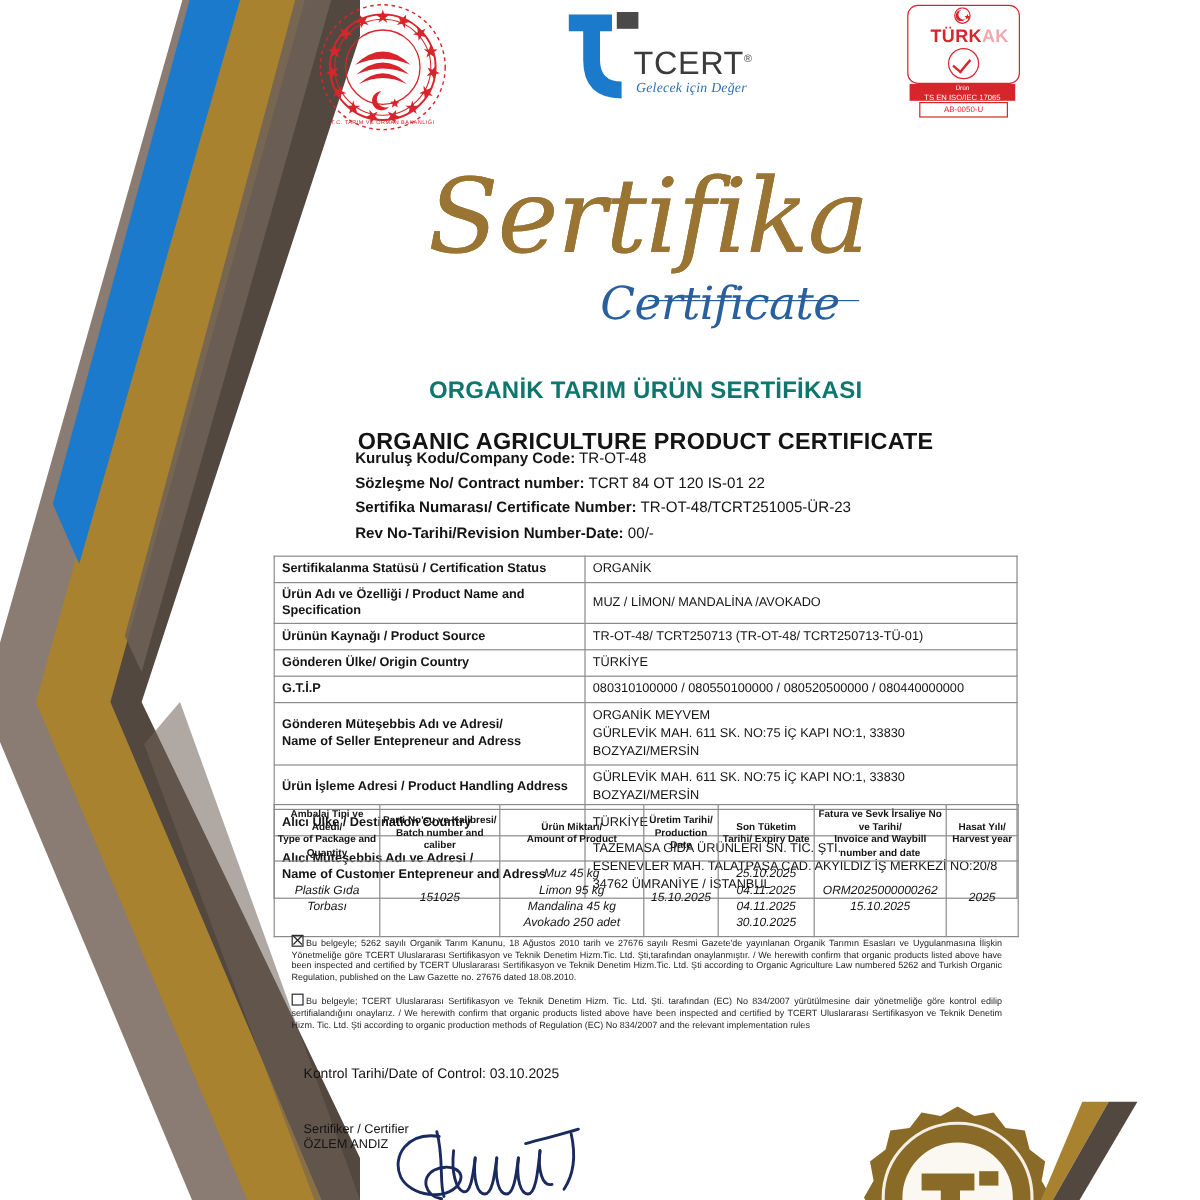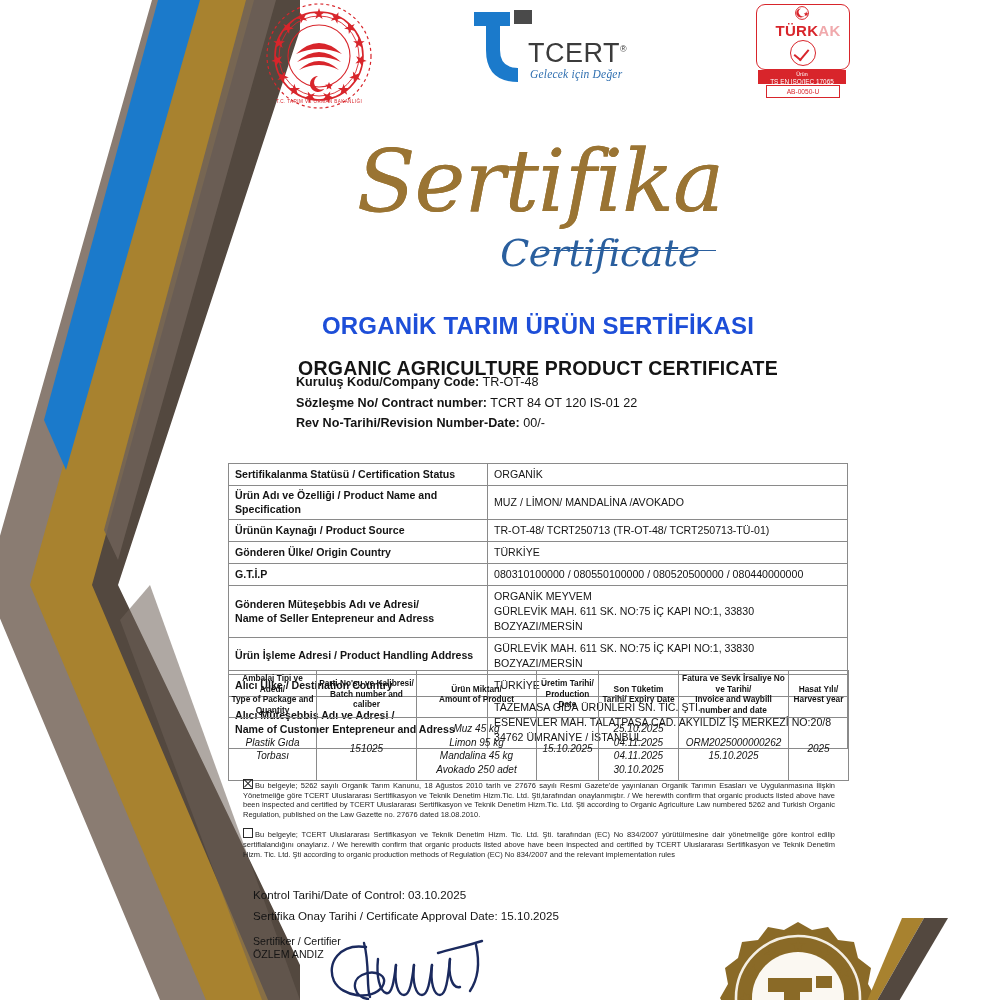--- a/index.html
+++ b/index.html
@@ -70,21 +70,21 @@
   }
   .script-certificate{
     position:absolute;left:120px;top:96px;width:300px;text-align:center;
     font-family:"DejaVu Serif", serif;
     font-style:italic;font-size:38px;color:#2a5f9e;line-height:1;letter-spacing:-.5px;
   }
   .script-underline{position:absolute;left:210px;top:112px;width:176px;height:1.4px;background:#2a5f9e;}
 
   
   .title-block{position:absolute;left:228px;top:313px;width:620px;text-align:center;}
-  .title-tr{font-size:24px;font-weight:700;letter-spacing:.2px;line-height:26px;color:#1d4ed8;}
+  .title-tr{font-size:20px;font-weight:700;letter-spacing:.2px;line-height:26px;color:#0f766e;}
   .title-en{font-size:19.5px;font-weight:700;letter-spacing:.2px;line-height:26px;color:#141414;margin-top:16px;}
 
   
   .idlines{position:absolute;left:296px;top:372px;width:560px;}
   .idline{font-size:12.6px;line-height:20.5px;color:#141414;}
   .idline b{font-weight:700;}
 
   
   table{border-collapse:collapse;}
   .info-table{position:absolute;left:228px;top:463px;width:620px;border:1px solid #7d7d7d;font-size:10.6px;}
@@ -230,20 +230,21 @@
   </div>
 
   <div class="title-block">
     <div class="title-tr">ORGANİK TARIM ÜRÜN SERTİFİKASI</div>
     <div class="title-en">ORGANIC AGRICULTURE PRODUCT CERTIFICATE</div>
   </div>
 
   <div class="idlines">
     <div class="idline"><b>Kuruluş Kodu/Company Code:</b> <span>TR-OT-48</span></div>
     <div class="idline"><b>Sözleşme No/ Contract number:</b> <span>TCRT 84 OT 120 IS-01 22</span></div>
+    <div class="idline"><b>Sertifika Numarası/ Certificate Number:</b> <span>TR-OT-48/TCRT251005-ÜR-23</span></div>
     <div class="idline"><b>Rev No-Tarihi/Revision Number-Date:</b> <span>00/-</span></div>
   </div>
 
   <table class="info-table">
     <tbody>
       <tr>
           <td class="k">Sertifikalanma Statüsü / Certification Status</td>
           <td class="v">ORGANİK</td>
         </tr>
       <tr>
@@ -319,21 +320,20 @@
     <div class="fp-block">
       <div class="fp-text"><span class="fp-box checked"></span><span>Bu belgeyle; 5262 sayılı Organik Tarım Kanunu, 18 Ağustos 2010 tarih ve 27676 sayılı Resmi Gazete'de yayınlanan Organik Tarımın Esasları ve Uygulanmasına İlişkin Yönetmeliğe göre TCERT Uluslararası Sertifikasyon ve Teknik Denetim Hizm.Tic. Ltd. Şti,tarafından onaylanmıştır. / We herewith confirm  that  organic products listed above have been inspected and certified by TCERT Uluslararası Sertifikasyon ve Teknik Denetim Hizm.Tic. Ltd. Şti according to Organic Agriculture Law numbered 5262 and Turkish Organic Regulation, published on the Law Gazette no. 27676 dated 18.08.2010.</span></div>
     </div>
     <div class="fp-block">
       <div class="fp-text"><span class="fp-box"></span><span>Bu belgeyle; TCERT Uluslararası Sertifikasyon ve Teknik Denetim Hizm. Tic. Ltd. Şti. tarafından (EC) No 834/2007 yürütülmesine dair yönetmeliğe göre kontrol edilip sertifialandığını onaylarız. / We herewith confirm  that  organic products listed above have been inspected and certified by TCERT Uluslararası Sertifikasyon ve Teknik Denetim Hizm. Tic. Ltd. Şti according to organic production methods of Regulation (EC) No 834/2007 and the relevant implementation rules</span></div>
     </div>
   </div>
 
   <div class="dates">
     <div>Kontrol Tarihi/Date of Control: 03.10.2025</div>
-    <div>Sertifika Onay Tarihi / Certificate Approval Date: 15.10.2025</div>
   </div>
 
   <div class="sig-block">
     <div class="sig-label">Sertifiker / Certifier</div>
     <div class="sig-name">ÖZLEM ANDIZ</div>
   </div>
   <svg class="signature" viewBox="0 0 190 80" xmlns="http://www.w3.org/2000/svg">
     <g fill="none" stroke="#1b2a5e" stroke-width="2.4" stroke-linecap="round">
       <path d="M46,22 C20,18 6,38 14,56 C22,72 52,76 62,62 C70,50 54,44 42,50 C30,56 34,72 48,74"></path>
       <path d="M44,18 C50,40 46,62 50,72"></path>

